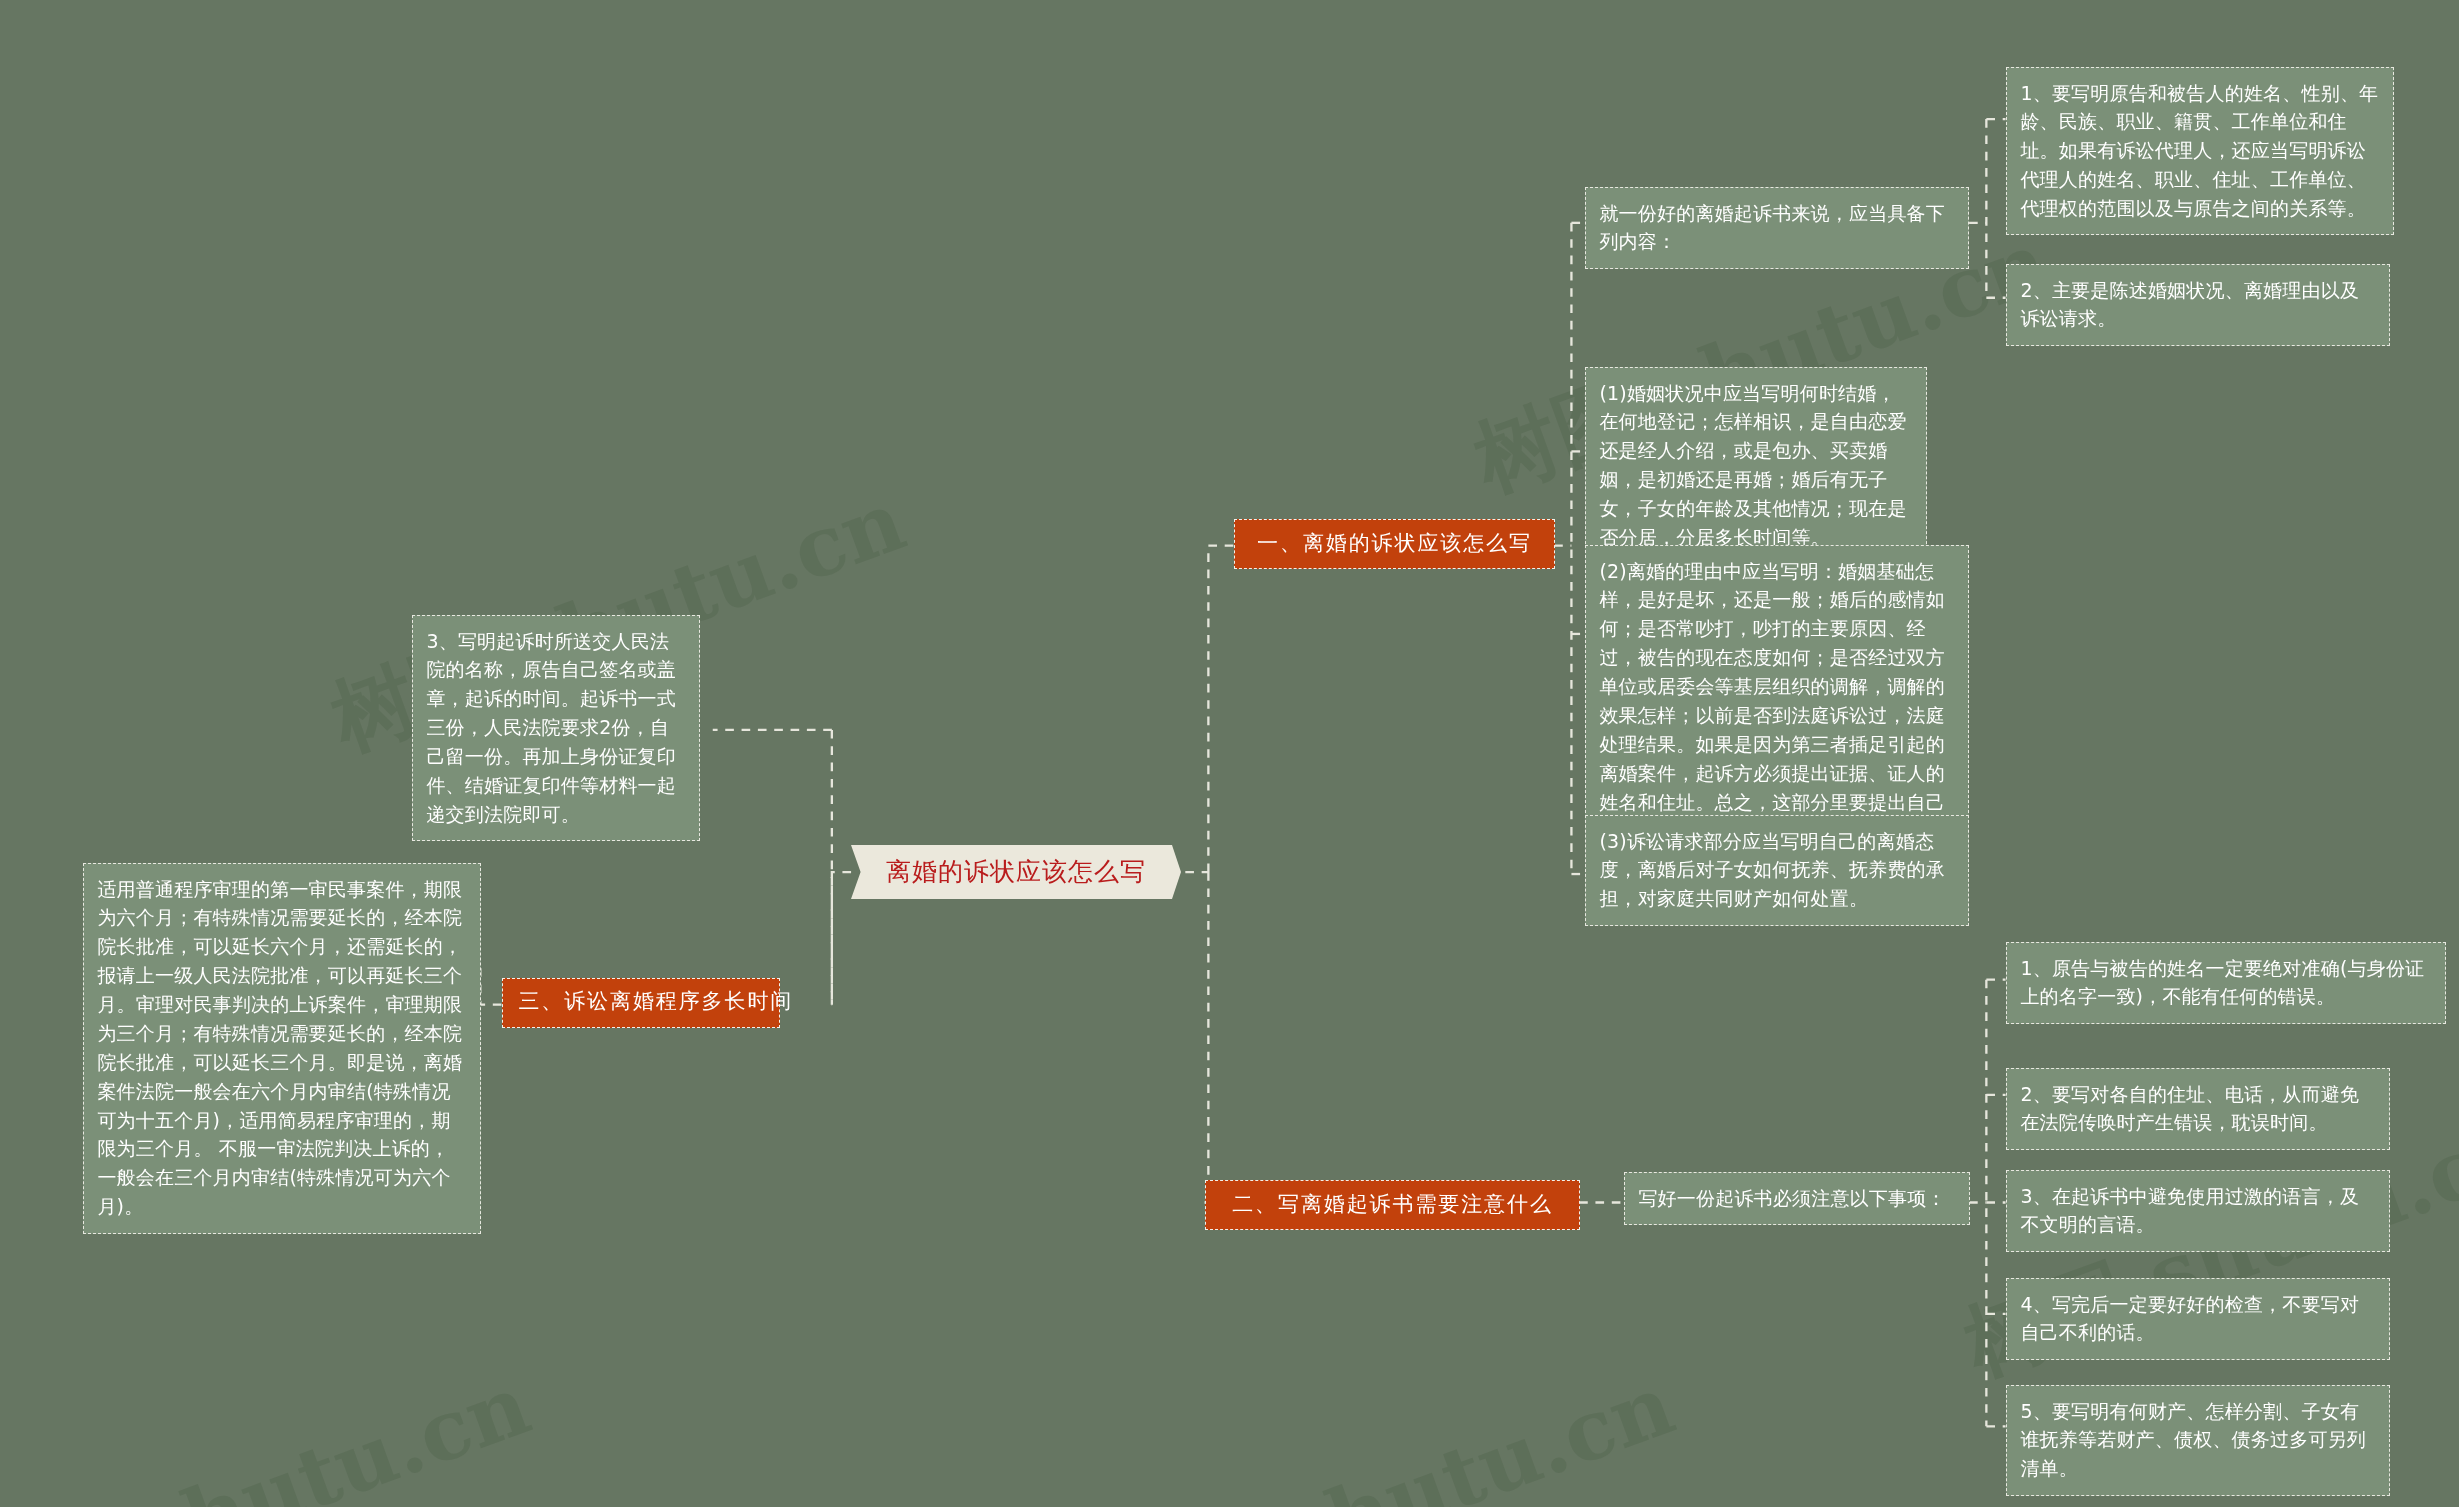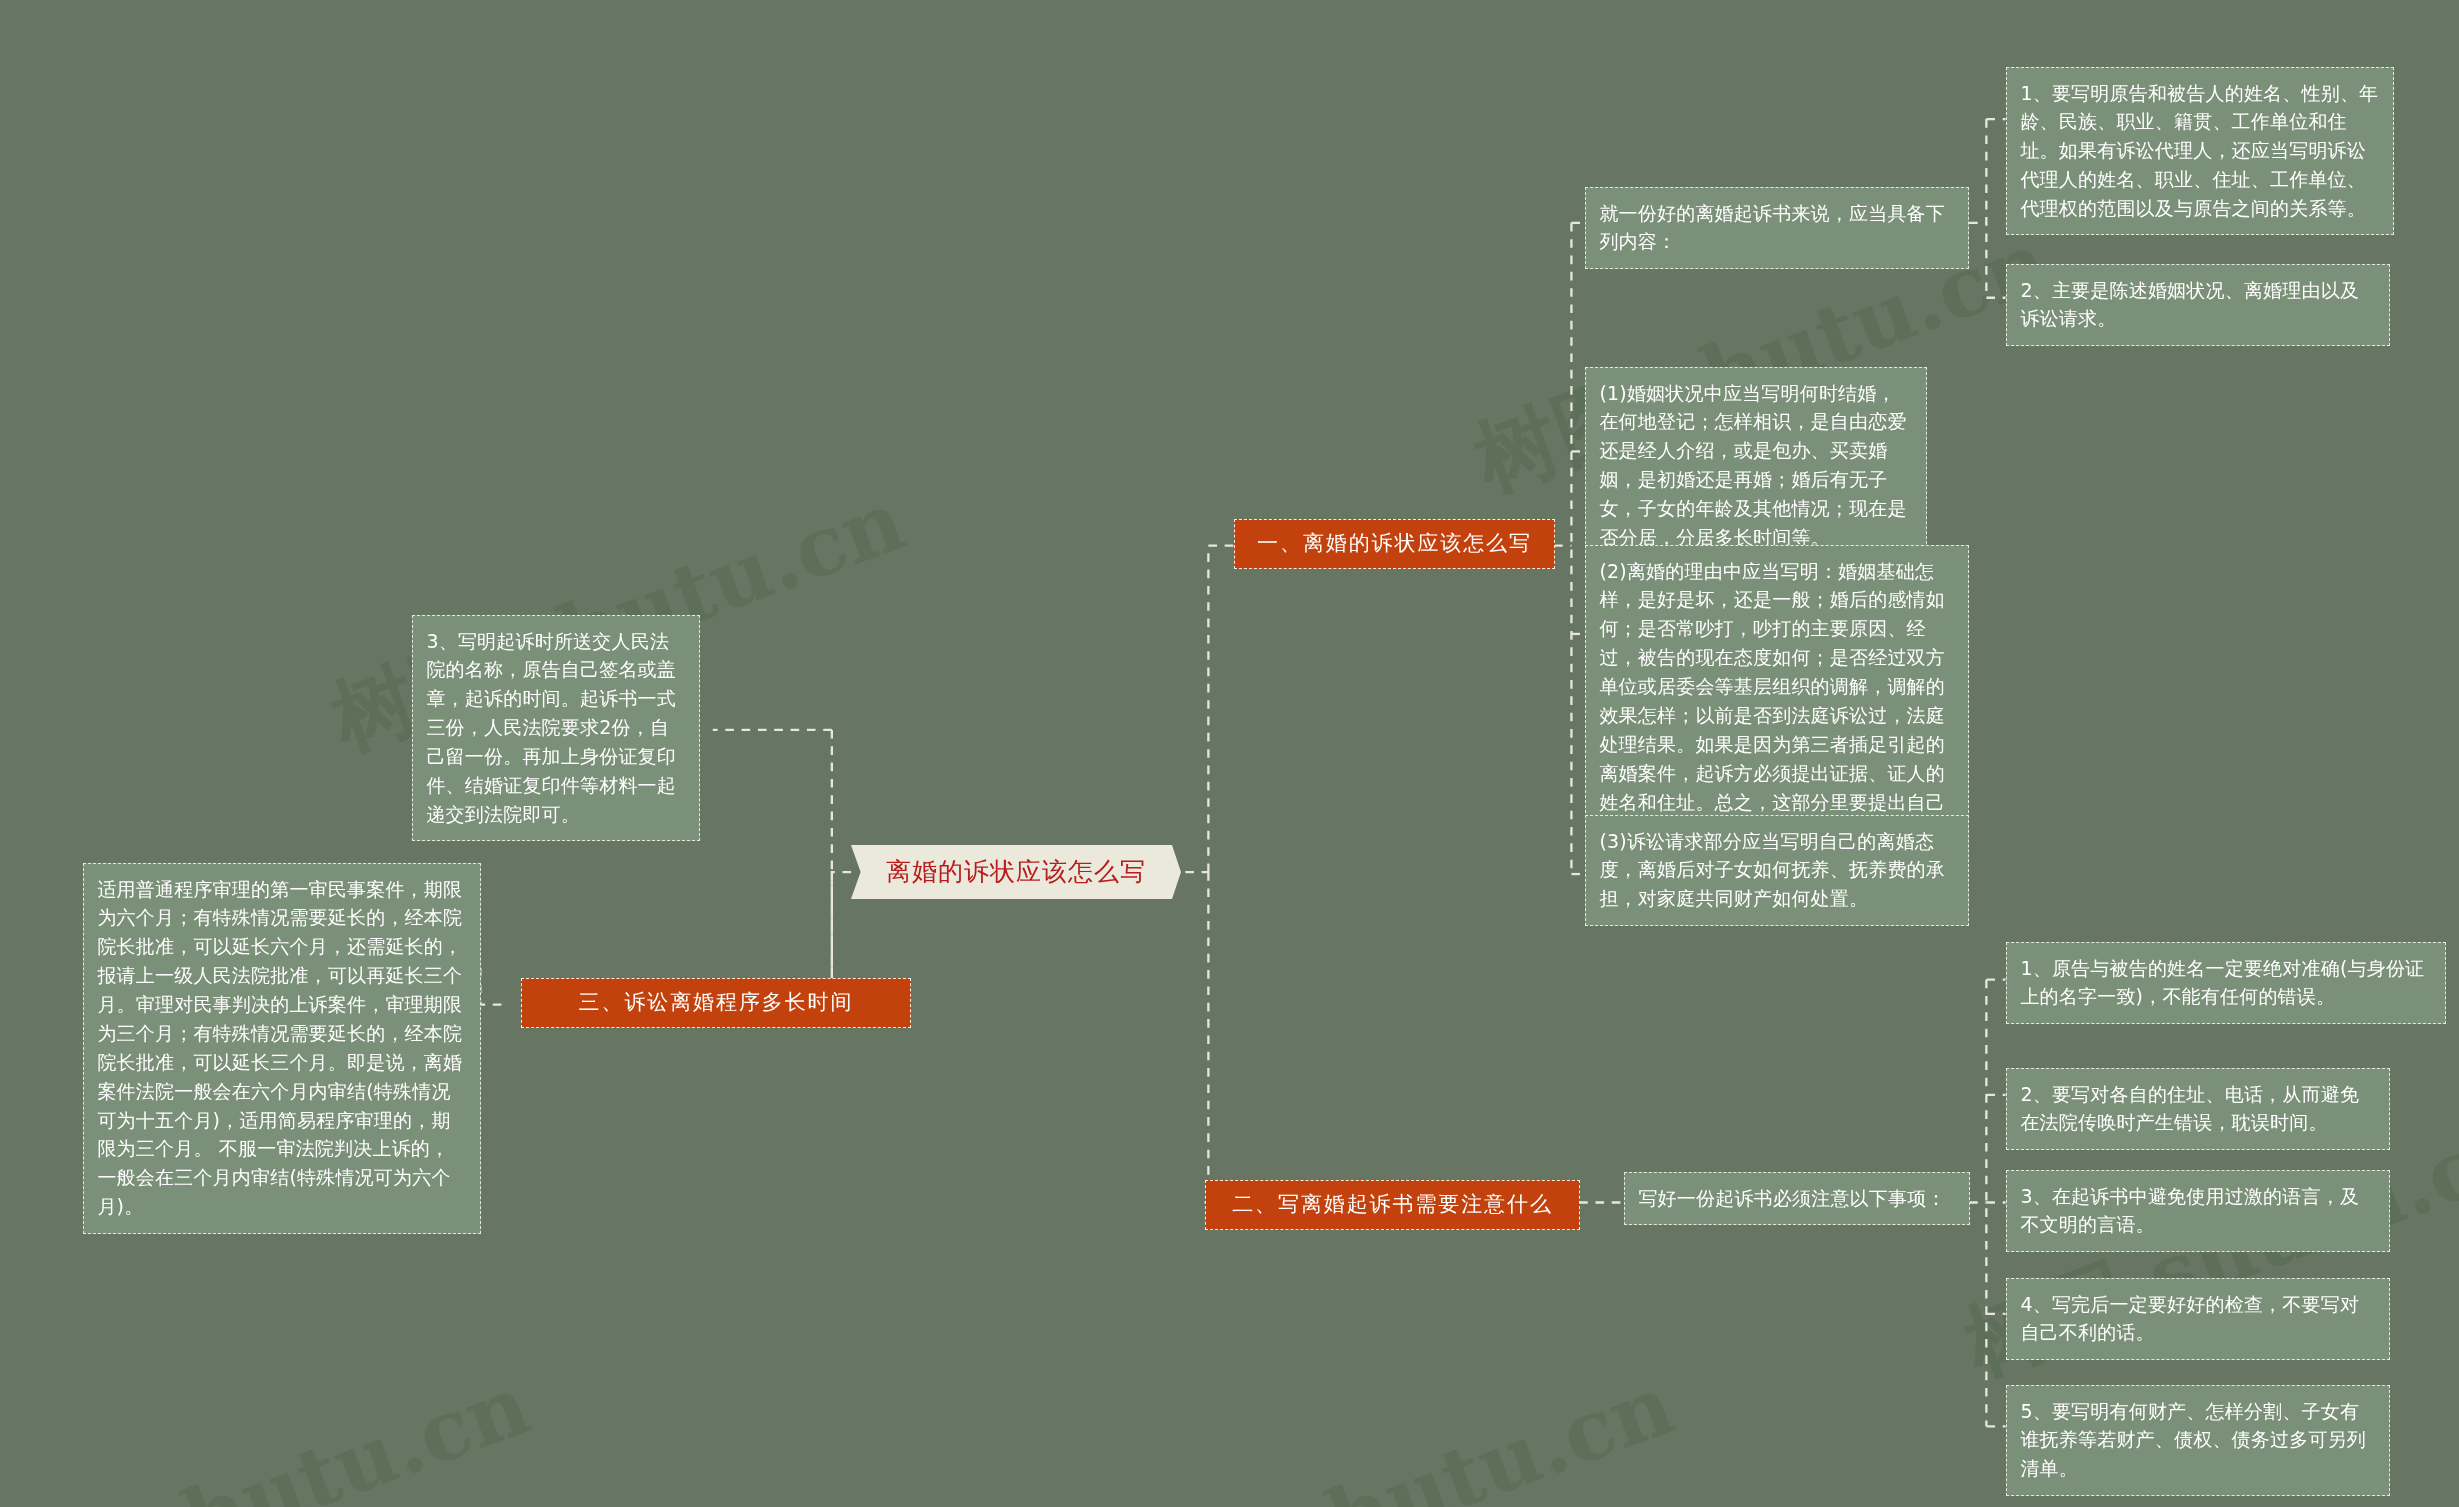--- a/index.html
+++ b/index.html
@@ -98,21 +98,21 @@
   
   #topic2    { left: 1205px; top: 1180px; width: 375px; }
   #n2_intro  { left: 1624px; top: 1172px; width: 346px; }
   #n2_1      { left: 2006px; top: 942px;  width: 440px; }
   #n2_2      { left: 2006px; top: 1057px; width: 384px; margin-top: 11px; }
   #n2_3      { left: 2006px; top: 1170px; width: 384px; }
   #n2_4      { left: 2006px; top: 1278px; width: 384px; }
   #n2_5      { left: 2006px; top: 1385px; width: 384px; }
 
   
-  #topic3    { left: 521px;  top: 978px; width: 390px; }
+  #topic3    { left: 502px;  top: 978px; width: 278px; font-family: Liberation Mono, monospace; }
   #n3_1      { left: 83px;   top: 863px;  width: 398px; }
 
   
   #nLeftTop  { left: 412px;  top: 615px;  width: 288px; }
 </style>
 </head>
 <body>
 
 <div class="wm wm1">树图 shutu.cn</div>
 <div class="wm wm2">树图 shutu.cn</div>

